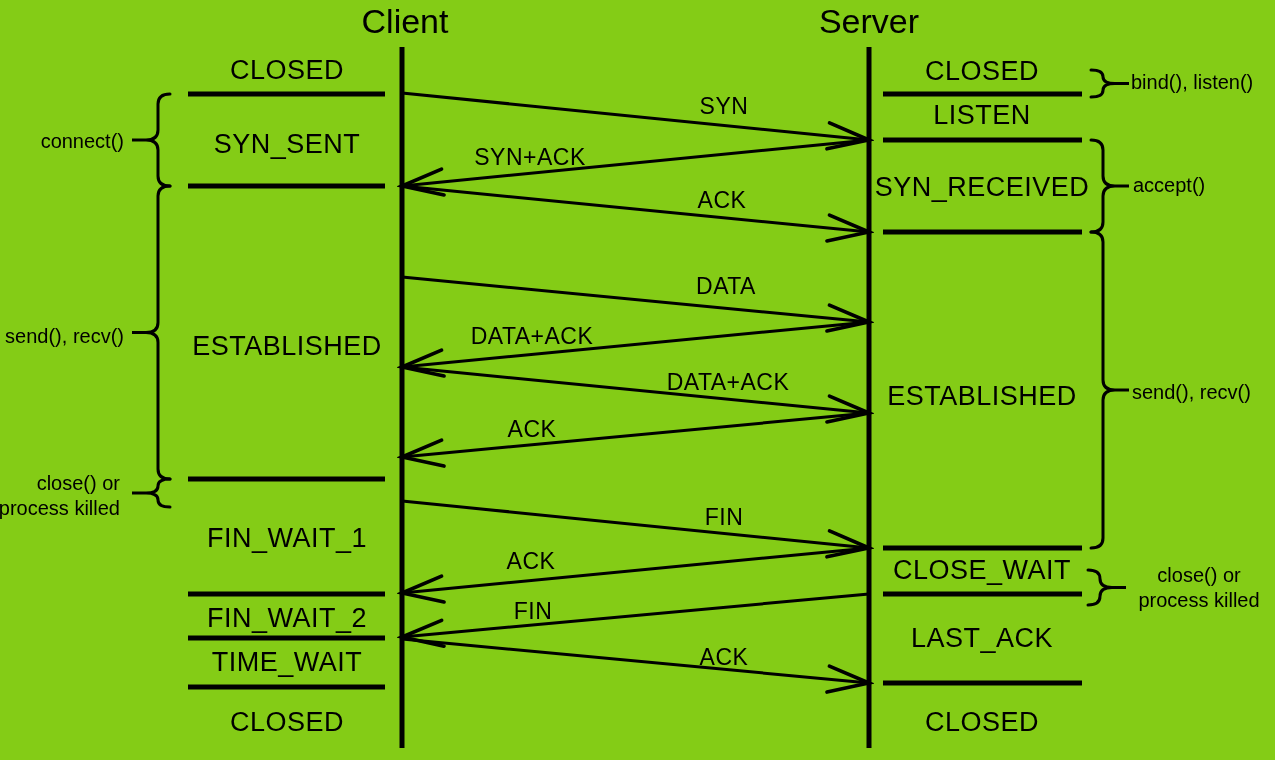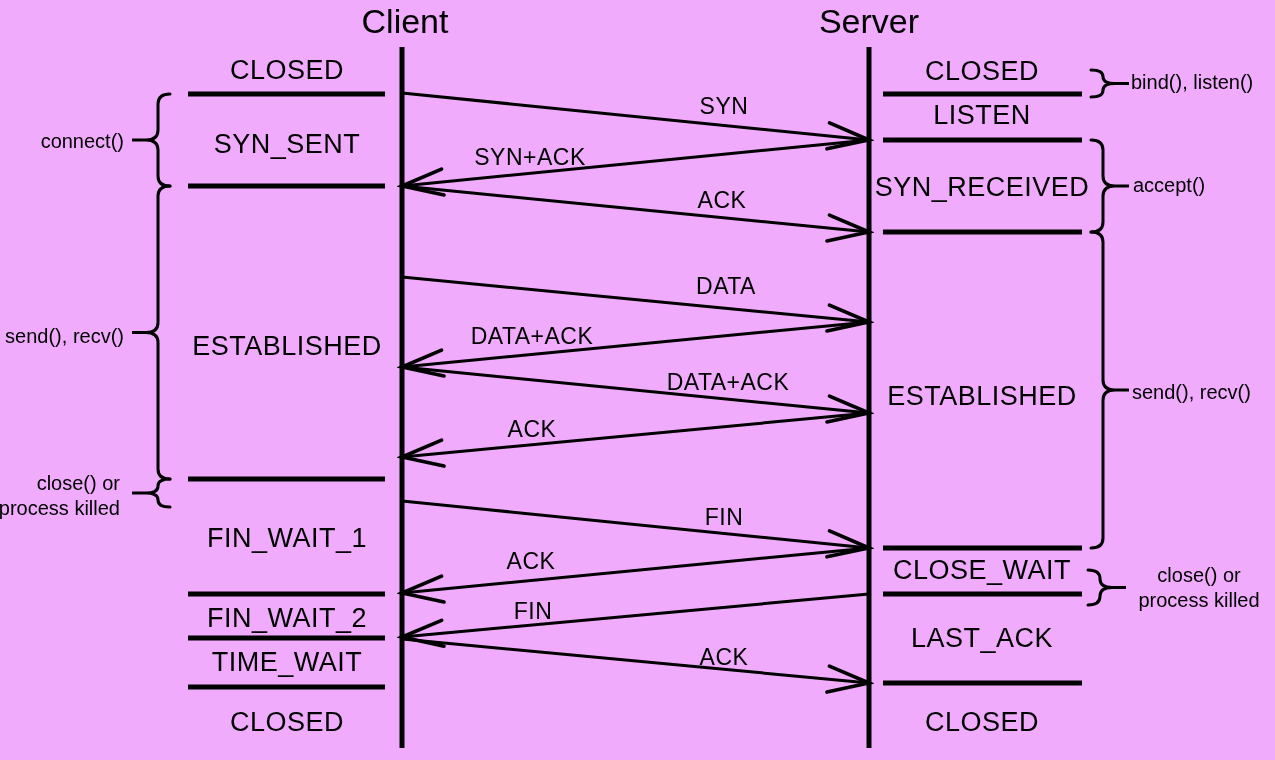--- a/index.html
+++ b/index.html
@@ -1,20 +1,20 @@
 <!DOCTYPE html>
 <html><head>
 <meta charset="utf-8">
 <style>
   html, body { margin: 0; padding: 0; background: #ffffff; }
   .canvas {
     position: relative;
     width: 1275px;
     height: 760px;
-    background: #f0abfc;
+    background: #84cc16;
     overflow: hidden;
     font-family: "Liberation Sans", sans-serif;
   }
   svg#diagram-svg { position: absolute; left: 0; top: 0; }
   text { fill: #000000; }
   .title  { font-size: 34px; font-family: "Liberation Sans", sans-serif; }
   .state  { font-size: 27px; font-family: "Liberation Sans", sans-serif; letter-spacing: 0.5px; }
   .msg    { font-size: 23px; font-family: "Liberation Sans", sans-serif; letter-spacing: 0.5px; }
   .annot  { font-size: 20px; font-family: "Liberation Sans", sans-serif; }
 </style>

